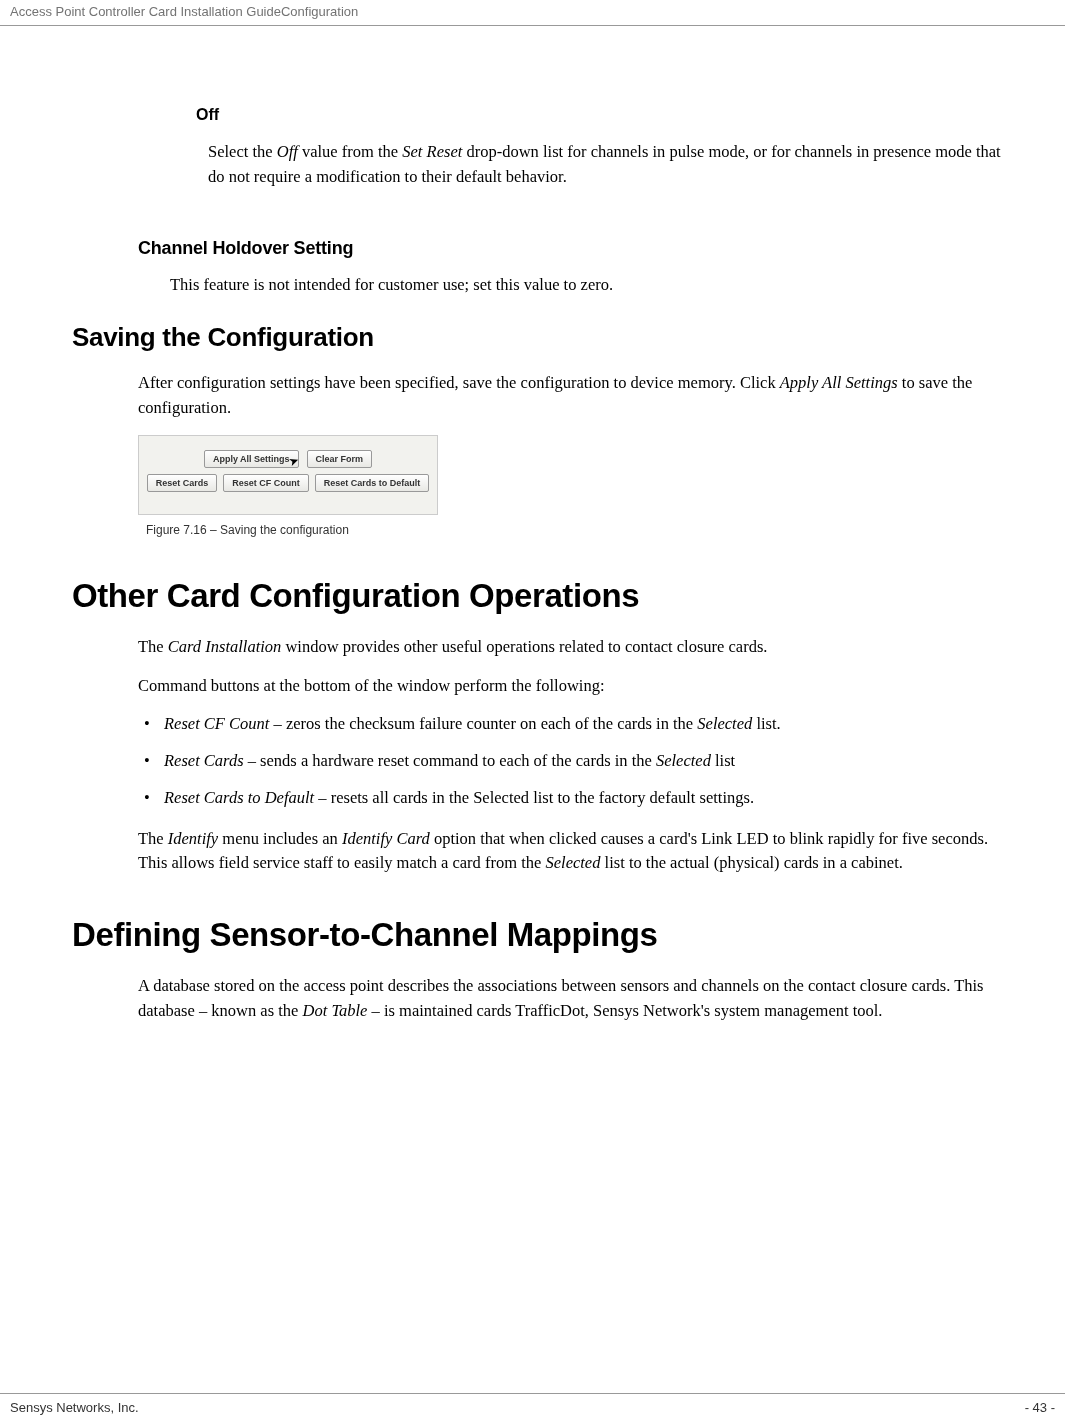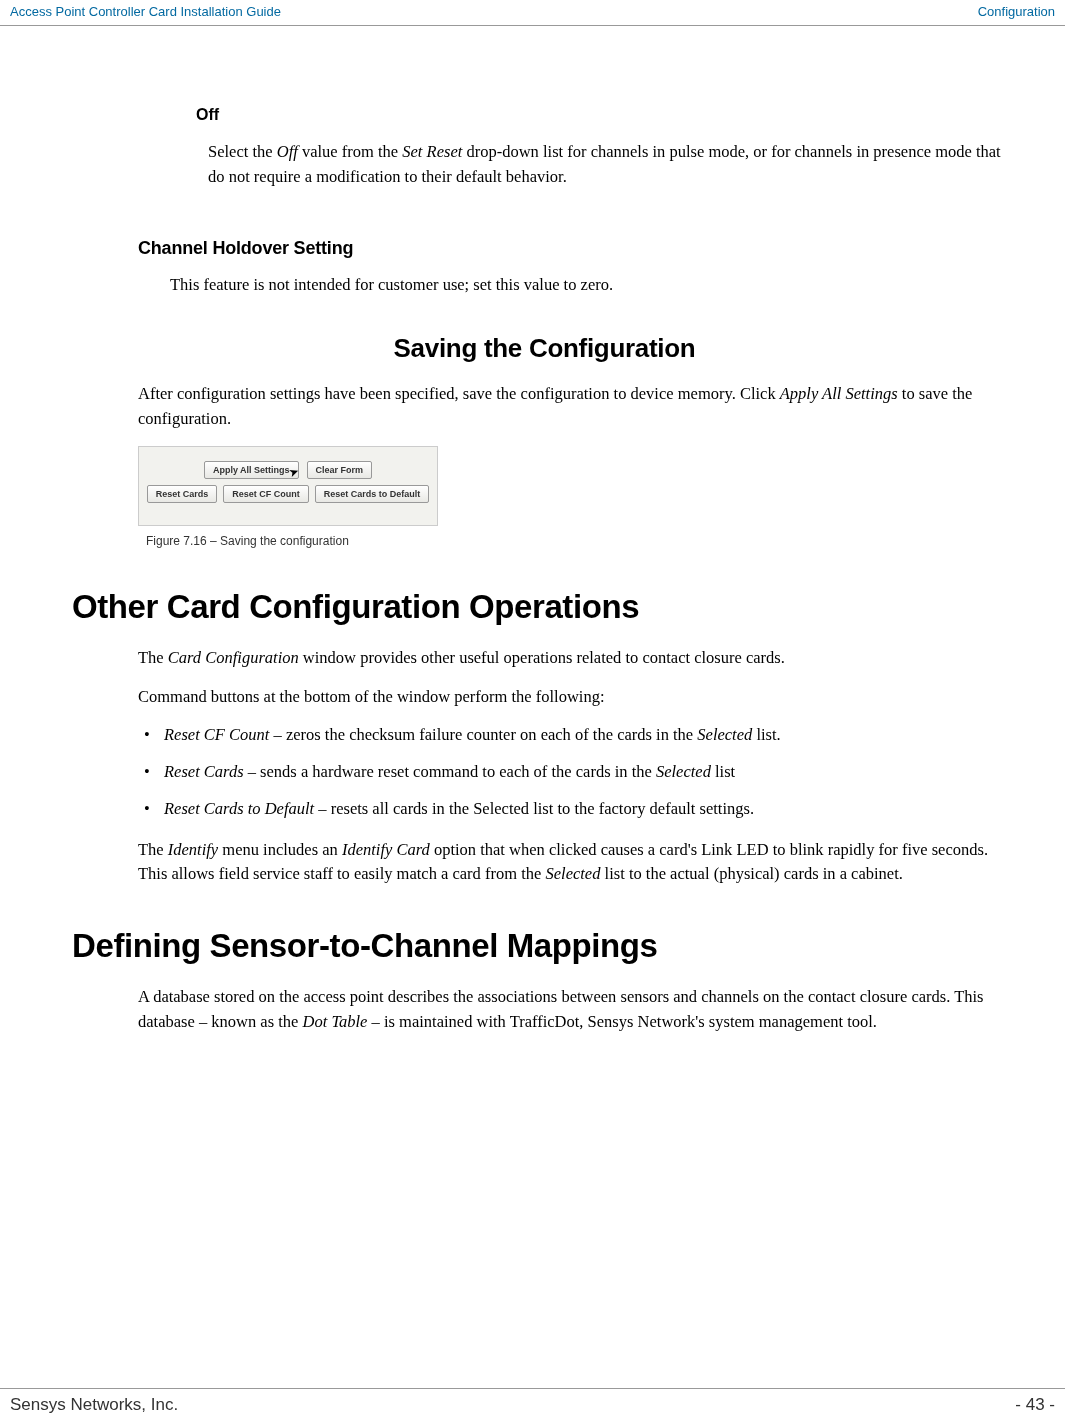--- a/index.html
+++ b/index.html
@@ -8,26 +8,25 @@
     font-size: 16px;
     color: #000;
     background: #fff;
     width: 1065px;
     height: 1421px;
     position: relative;
     padding: 0;
   }
   .header {
     display: flex;
-    justify-content: space-between;
     padding: 4px 10px 6px 10px;
     border-bottom: 1px solid #999;
     font-family: Arial, Helvetica, sans-serif;
     font-size: 13px;
-    color: #0369a1;
+    color: #737373;
   }
   .content {
     padding: 60px 48px 0 48px;
   }
   .h5 {
     font-family: Arial, Helvetica, sans-serif;
     font-weight: bold;
     font-size: 16px;
     margin-left: 148px;
     margin-bottom: 16px;
@@ -52,24 +51,23 @@
     margin-left: 122px;
     margin-right: 10px;
     line-height: 1.5;
     font-size: 16.5px;
   }
   .h2 {
     font-family: Arial, Helvetica, sans-serif;
     font-weight: bold;
     font-size: 26px;
     margin-left: 24px;
-    margin-top: 36px;
+    margin-top: 25px;
     margin-bottom: 18px;
     letter-spacing: -0.3px;
-    text-align: center;
   }
   .body-main {
     margin-left: 90px;
     margin-right: 10px;
     line-height: 1.5;
     font-size: 16.5px;
     margin-bottom: 14px;
   }
   .figure-wrap {
     margin-left: 90px;
@@ -151,21 +149,21 @@
   .footer {
     position: absolute;
     bottom: 0;
     left: 0;
     right: 0;
     display: flex;
     justify-content: space-between;
     padding: 6px 10px 6px 10px;
     border-top: 1px solid #999;
     font-family: Arial, Helvetica, sans-serif;
-    font-size: 17px;
+    font-size: 13px;
     color: #333;
   }
 </style>
 </head>
 <body>
 
 <div class="header">
   <span>Access Point Controller Card Installation Guide</span>
   <span>Configuration</span>
 </div>
@@ -196,21 +194,21 @@
         <span class="winbtn">Reset CF Count</span>
         <span class="winbtn">Reset Cards to Default</span>
       </div>
       <span class="cursor-icon">➤</span>
     </div>
     <div class="figure-caption">Figure 7.16 – Saving the configuration</div>
   </div>
 
   <div class="h1">Other Card Configuration Operations</div>
   <p class="body-main">
-    <span>The </span><em>Card Configuration</em><span> window provides other useful operations related to contact closure cards.</span>
+    <span>The </span><em>Card Installation</em><span> window provides other useful operations related to contact closure cards.</span>
   </p>
   <p class="body-main">Command buttons at the bottom of the window perform the following:</p>
 
   <ul class="doc-list">
     <li>
       <em>Reset CF Count</em><span> – zeros the checksum failure counter on each of the cards in the </span><em>Selected</em><span> list.</span>
     </li>
     <li>
       <em>Reset Cards</em><span> – sends a hardware reset command to each of the cards in the </span><em>Selected</em><span> list</span>
     </li>
@@ -218,21 +216,21 @@
       <em>Reset Cards to Default</em><span> – resets all cards in the Selected list to the factory default settings.</span>
     </li>
   </ul>
 
   <p class="body-main" style="margin-top:16px;">
     <span>The </span><em>Identify</em><span> menu includes an </span><em>Identify Card</em><span> option that when clicked causes a card's Link LED to blink rapidly for five seconds. This allows field service staff to easily match a card from the </span><em>Selected</em><span> list to the actual (physical) cards in a cabinet.</span>
   </p>
 
   <div class="h1">Defining Sensor-to-Channel Mappings</div>
   <p class="body-main">
-    <span>A database stored on the access point describes the associations between sensors and channels on the contact closure cards. This database – known as the </span><em>Dot Table</em><span> – is maintained with TrafficDot, Sensys Network's system management tool.</span>
+    <span>A database stored on the access point describes the associations between sensors and channels on the contact closure cards. This database – known as the </span><em>Dot Table</em><span> – is maintained cards TrafficDot, Sensys Network's system management tool.</span>
   </p>
 
 </div>
 
 <div class="footer">
   <span>Sensys Networks, Inc.</span>
   <span>- 43 -</span>
 </div>
 
 </body></html>

